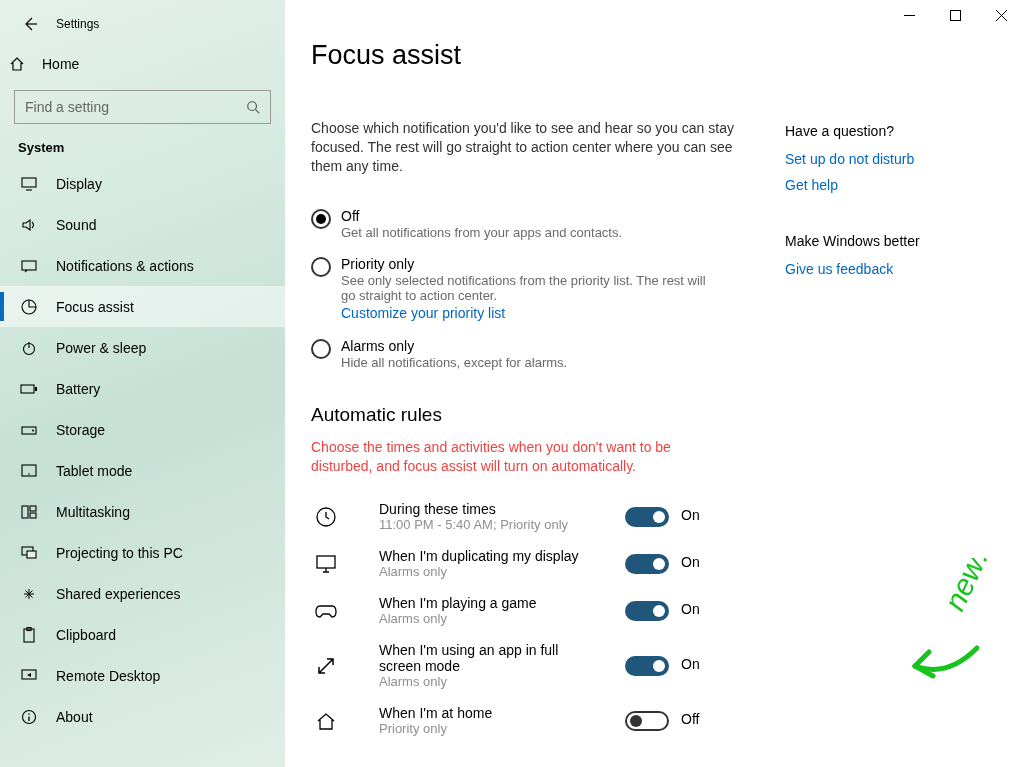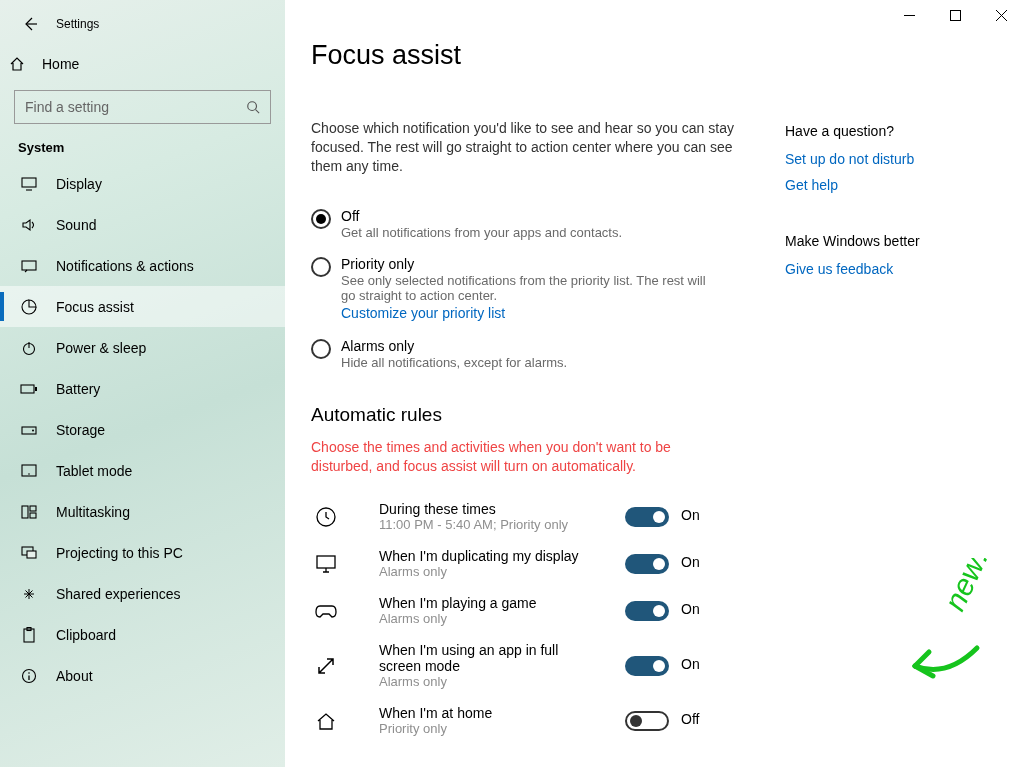--- a/index.html
+++ b/index.html
@@ -207,20 +207,29 @@
         <div class="icon">
             <svg width="14" height="16" viewBox="0 0 14 16">
               <rect x="2" y="2" width="10" height="13" stroke="#000" fill="none" stroke-width="1.1"></rect>
               <rect x="5" y="0.5" width="4" height="3" stroke="#000" fill="none" stroke-width="1.1"></rect>
             </svg>
           </div>
         <div class="label">Clipboard</div>
       </div>
       <div class="nav-item">
         <div class="icon">
+            <svg width="16" height="14" viewBox="0 0 16 14">
+              <rect x="1" y="1" width="14" height="9" stroke="#000" fill="none" stroke-width="1.1"></rect>
+              <path d="M6 6 L10 4 L10 8 Z" fill="#000"></path>
+            </svg>
+          </div>
+        <div class="label">Remote Desktop</div>
+      </div>
+      <div class="nav-item">
+        <div class="icon">
             <svg width="16" height="16" viewBox="0 0 16 16">
               <circle cx="8" cy="8" r="6.5" stroke="#000" fill="none" stroke-width="1.1"></circle>
               <circle cx="8" cy="5" r="0.8" fill="#000"></circle>
               <path d="M8 7.5 V12" stroke="#000" stroke-width="1.3"></path>
             </svg>
           </div>
         <div class="label">About</div>
       </div>
     </div>
   </div>

